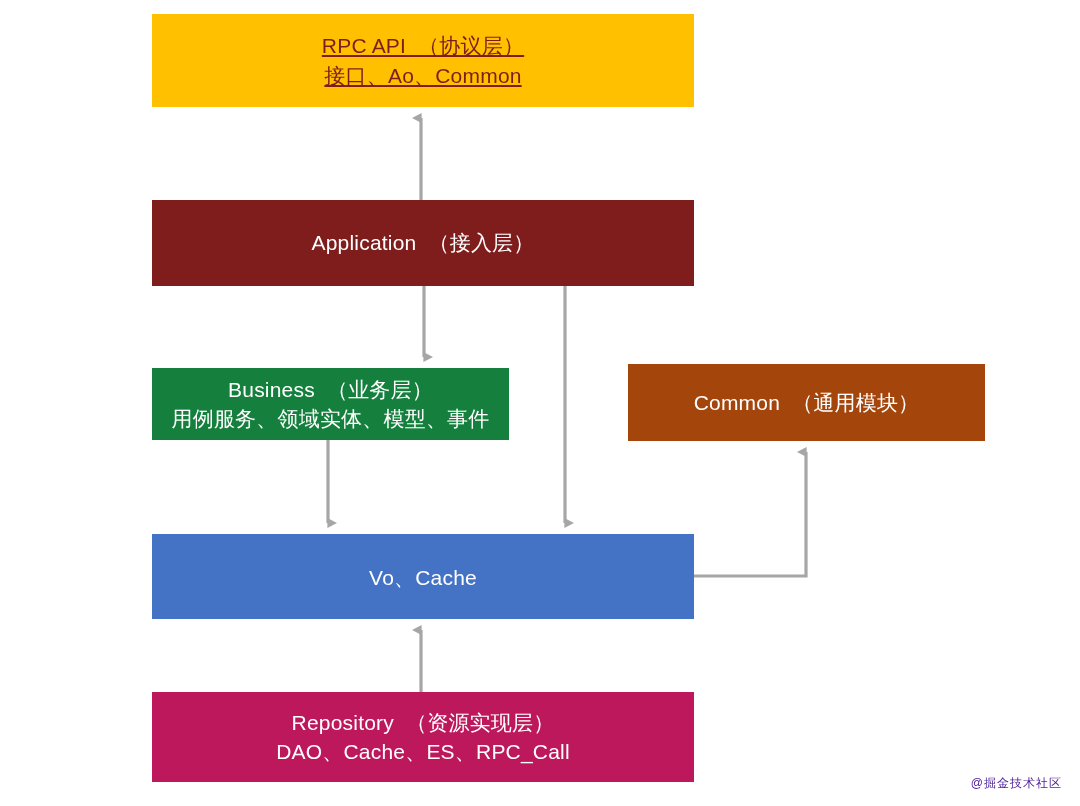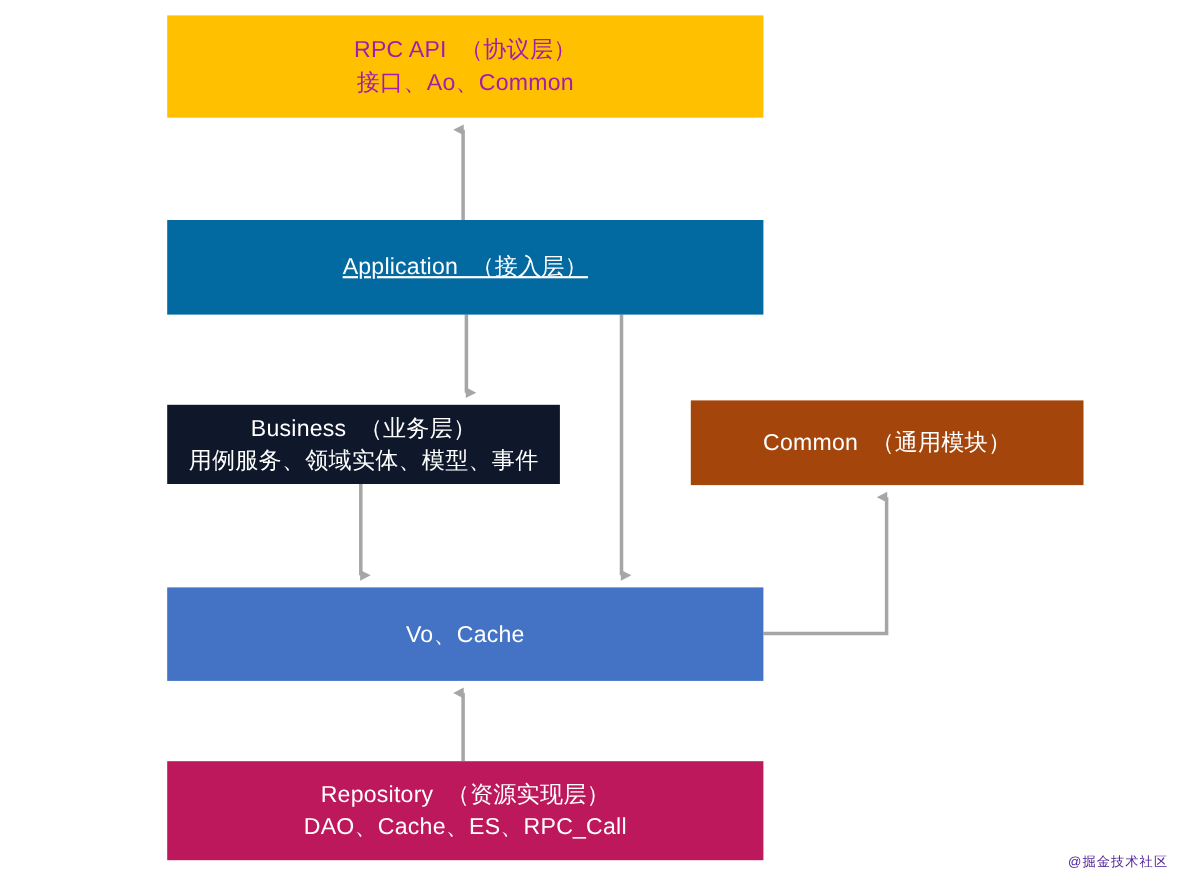--- a/index.html
+++ b/index.html
@@ -41,23 +41,23 @@
   .node .title {
     font-size: 21px;
     white-space: pre;
   }
   .node .subtitle {
     font-size: 21px;
     white-space: pre;
     margin-top: 2px;
   }
   
-  .n-rpcapi   { background: #FFC000; color: #a21caf; }
-  .n-app      { background: #0369a1; text-decoration: underline; }
-  .n-business { background: #0f172a; }
+  .n-rpcapi   { background: #FFC000; color: #7f1d1d; text-decoration: underline; }
+  .n-app      { background: #7f1d1d; }
+  .n-business { background: #15803d; }
   .n-common   { background: #A4450C; gap: 12px; }
   .n-irepo    { background: #4472C4; }
   .n-repo     { background: #be185d; }
 
   .watermark {
     position: absolute;
     right: 18px;
     bottom: 14px;
     font-size: 12px;
     color: #4c1d95;

